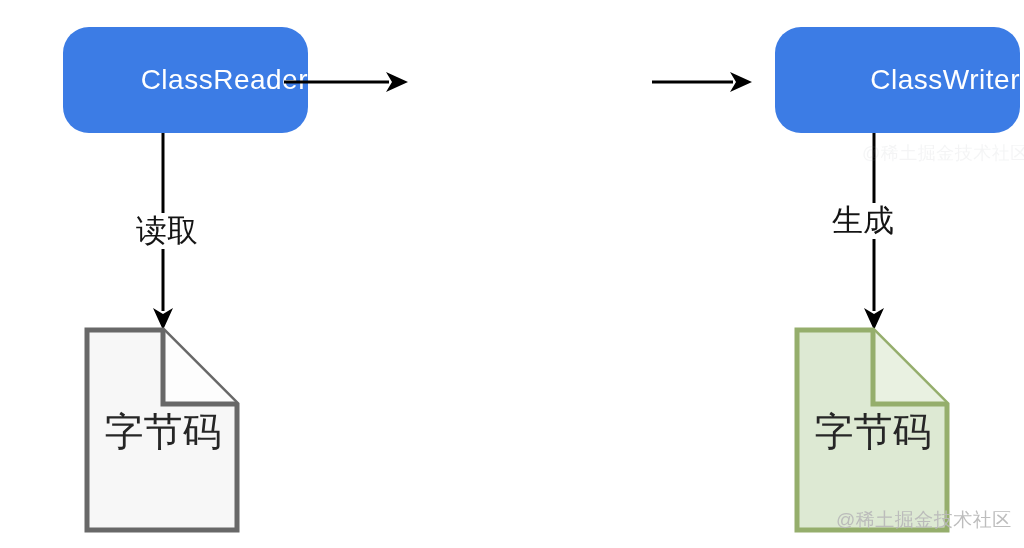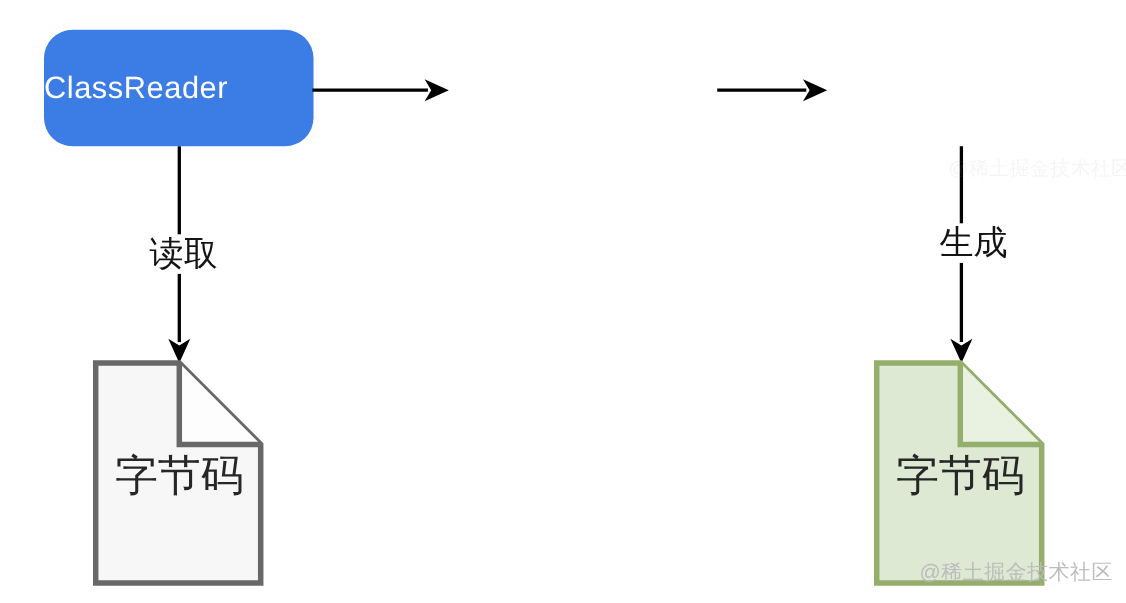--- a/index.html
+++ b/index.html
@@ -18,40 +18,41 @@
   .node {
     position: absolute;
     width: 245px;
     height: 106px;
     background: #3c7ce5;
     border-radius: 26px;
     color: #ffffff;
     font-size: 28px;
     display: flex;
     align-items: center;
-    justify-content: flex-start;
+    justify-content: flex-end;
     white-space: nowrap;
     letter-spacing: 0.5px;
+    margin-left: 23px;
   }
   .node-reader  { left: 40px;  top: 27px; }
   .node-visitor { left: 408px; top: 27px; }
   .node-writer  { left: 752px; top: 27px; }
   .arrow-svg { position: absolute; overflow: visible; }
   .edge-label {
     position: absolute;
     transform: translateX(-50%);
     background: #ffffff;
     color: #141414;
     font-size: 31px;
     line-height: 36px;
     padding: 0 3px;
     white-space: nowrap;
   }
   .edge-label-read { left: 167px; top: 213px; font-family: Liberation Serif, serif; }
-  .edge-label-gen  { left: 885px; top: 203px; }
+  .edge-label-gen  { left: 863px; top: 203px; }
   .doc-svg { position: absolute; }
   .doc-left-svg  { left: 84px;  top: 327px; }
   .doc-right-svg { left: 794px; top: 327px; }
   .doc-label {
     position: absolute;
     transform: translate(-50%, -50%);
     color: #262626;
     font-size: 39px;
     white-space: nowrap;
   }
@@ -77,20 +78,23 @@
     white-space: nowrap;
   }
 </style>
 </head>
 <body>
 
 <div class="canvas">
 
   <div class="node node-reader">
     <span>ClassReader</span>
+  </div>
+  <div class="node node-writer">
+    <span>ClassWriter</span>
   </div>
 
   <svg class="arrow-svg" style="left:283px; top:69px;" width="127" height="26">
     <line x1="1" y1="13" x2="106" y2="13" stroke="#000000" stroke-width="3"></line>
     <polygon points="103,3 125,13 103,23 109,13" fill="#000000"></polygon>
   </svg>
 
   <svg class="arrow-svg" style="left:651px; top:69px;" width="103" height="26">
     <line x1="1" y1="13" x2="82" y2="13" stroke="#000000" stroke-width="3"></line>
     <polygon points="79,3 101,13 79,23 85,13" fill="#000000"></polygon>

